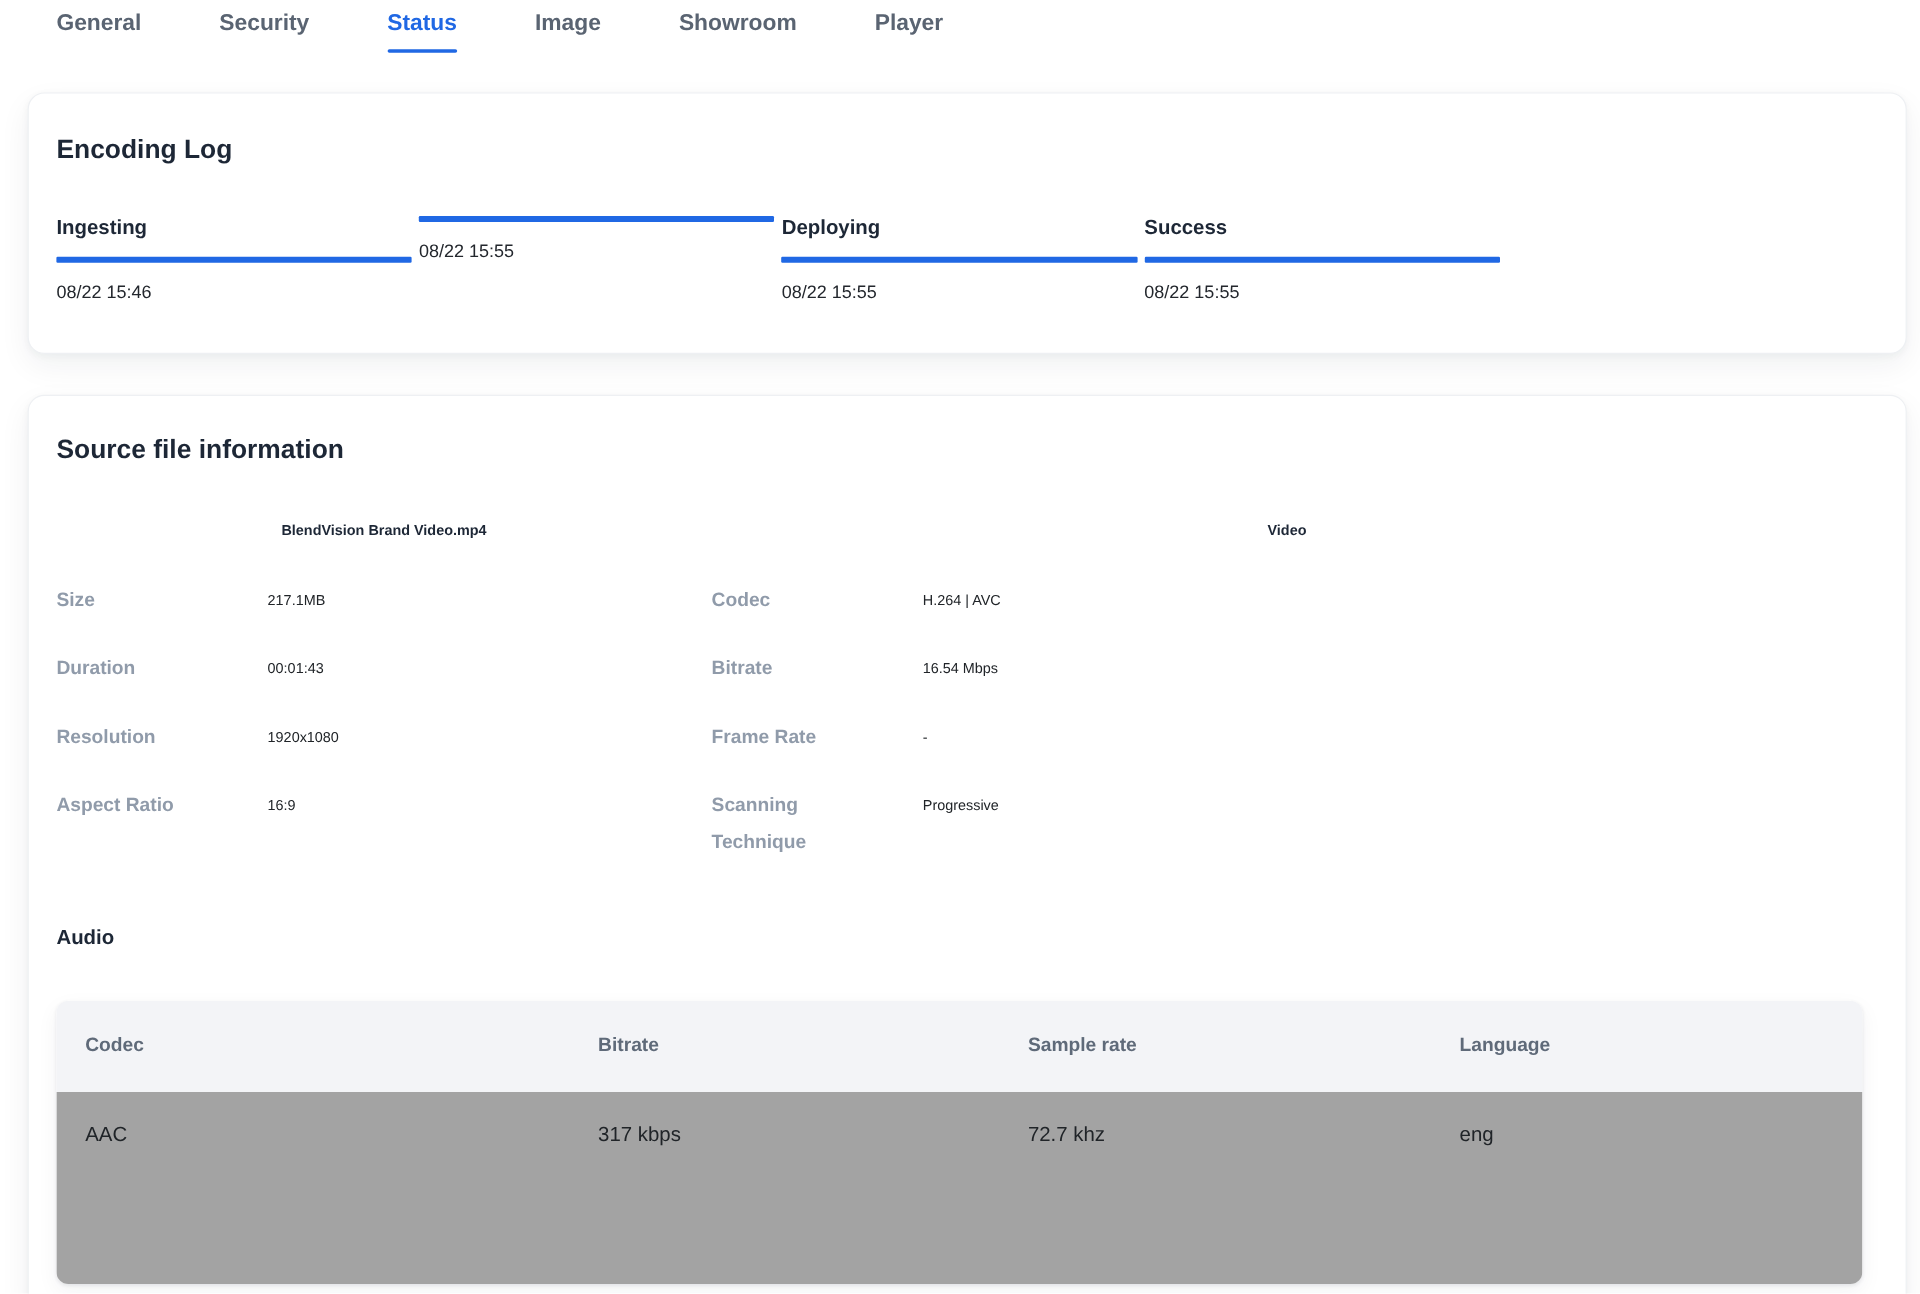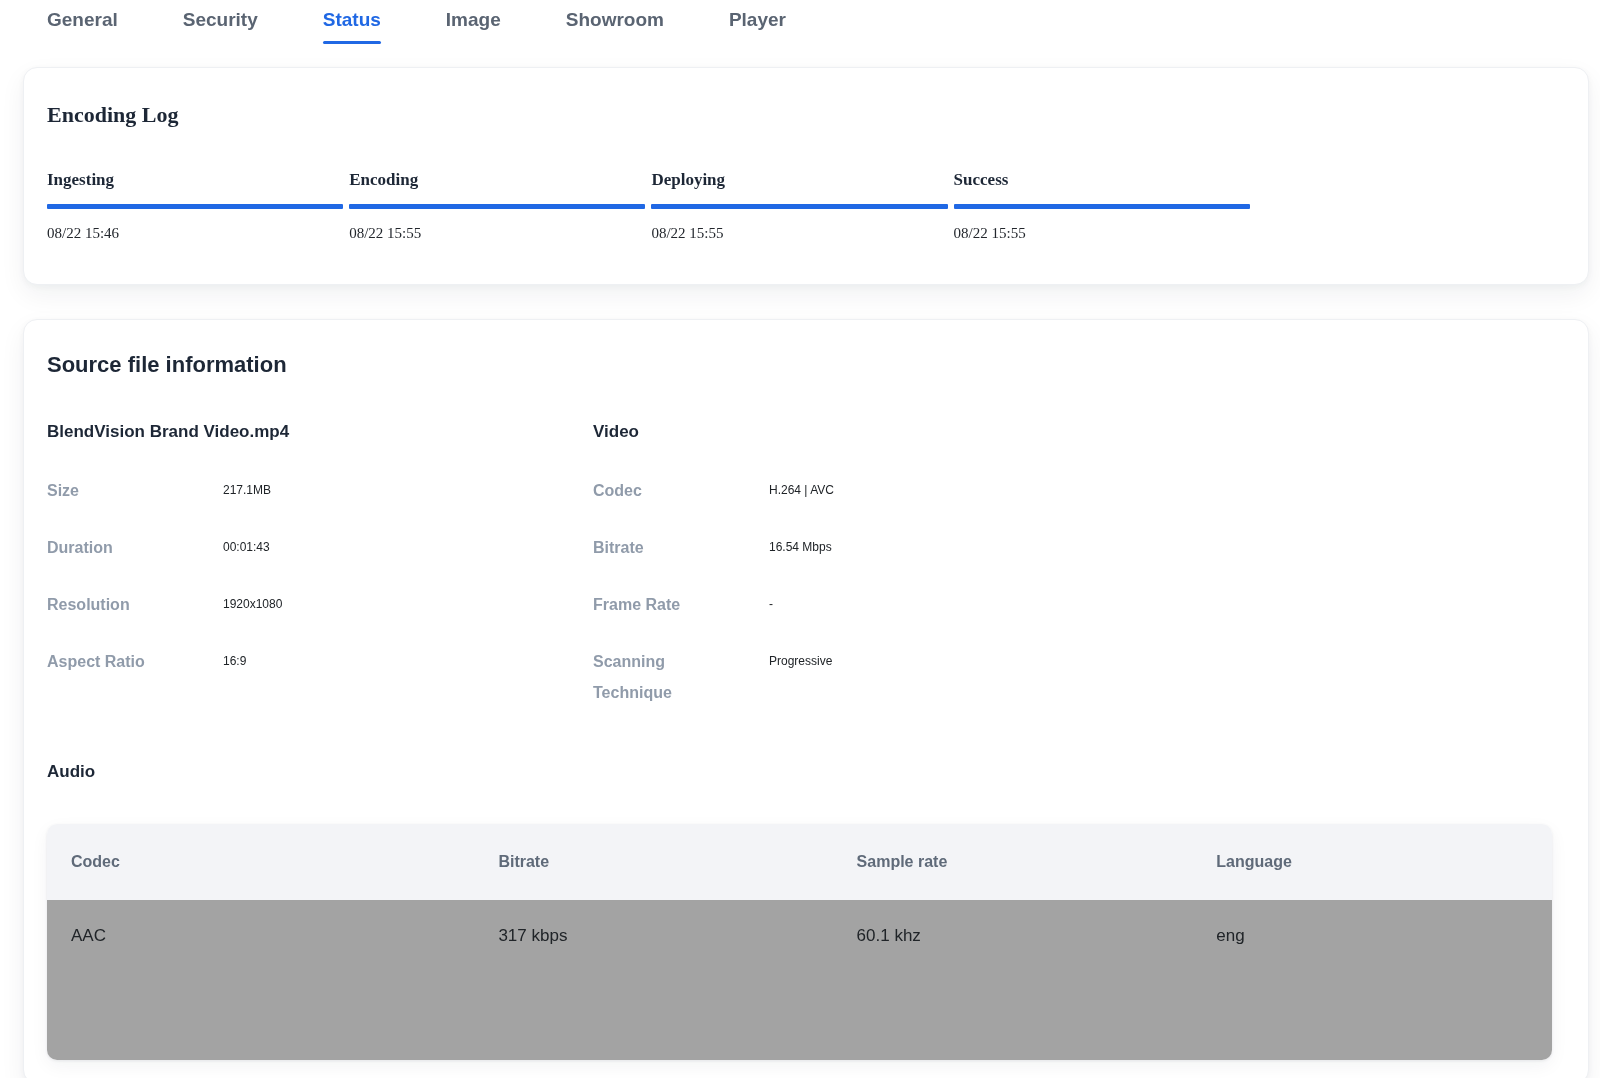--- a/index.html
+++ b/index.html
@@ -38,31 +38,31 @@
     border:1px solid var(--card-border);
     border-radius:14px;
     box-shadow:0 2px 6px rgba(25,39,59,0.04),0 10px 26px rgba(25,39,59,0.06);
     margin:0 11px 0 23px;
   }
   .card-title{
     font-size:22px;font-weight:700;color:var(--text-dark);
     margin:0;line-height:26px;
   }
   
-  .card-log{margin-top:23px;padding:34px 36px 42px 23px;font-family:Liberation Serif, serif;}
+  .card-log{margin-top:33px;padding:34px 36px 42px 23px;}
   .card-log .card-title{margin-bottom:42px;}
   .stages{display:grid;grid-template-columns:repeat(5,1fr);gap:6px;}
   .stage-name{font-size:17px;font-weight:700;color:var(--text-dark);padding-bottom:14px;}
   .stage-bar{height:5px;background:var(--accent);border-radius:1px;}
   .stage-time{font-size:15px;color:#23272d;padding-top:16px;}
   
   .card-src{margin-top:34px;padding:32px 36px 23px 23px;}
   .card-src .card-title{margin-bottom:44px;}
   .info-grid{display:grid;grid-template-columns:546px 1fr;}
-  .col-title{font-size:17px;font-weight:700;color:var(--text-dark);line-height:20px;margin:0 0 33px 0;}
+  .col-title{font-size:12px;font-weight:700;color:var(--text-dark);line-height:20px;margin:0 0 33px 0;text-align:center;}
   .info-row{display:flex;margin-bottom:22px;margin-top:26px;}
   .info-label{
     width:176px;flex:0 0 176px;padding-right:40px;
     font-size:16px;font-weight:700;color:var(--text-muted);line-height:31px;
   }
   .info-value{font-size:12px;color:var(--text-body);line-height:31px;}
   .audio-title{font-size:17px;font-weight:700;color:var(--text-dark);line-height:20px;margin:32px 0 42px 0;}
   
   .audio-table{
     border-radius:10px;overflow:hidden;
@@ -91,21 +91,20 @@
 
 <div class="card card-log">
   <h2 class="card-title">Encoding Log</h2>
   <div class="stages">
     <div class="stage">
       <div class="stage-name">Ingesting</div>
       <div class="stage-bar"></div>
       <div class="stage-time">08/22 15:46</div>
     </div>
     <div class="stage">
-      <div class="stage-name">Encoding</div>
       <div class="stage-bar"></div>
       <div class="stage-time">08/22 15:55</div>
     </div>
     <div class="stage">
       <div class="stage-name">Deploying</div>
       <div class="stage-bar"></div>
       <div class="stage-time">08/22 15:55</div>
     </div>
     <div class="stage">
       <div class="stage-name">Success</div>
@@ -167,18 +166,18 @@
     <div class="audio-head">
       <div class="th">Codec</div>
       <div class="th">Bitrate</div>
       <div class="th">Sample rate</div>
       <div class="th">Language</div>
     </div>
     <div class="audio-body">
       <div class="audio-row">
         <div class="td">AAC</div>
         <div class="td">317 kbps</div>
-        <div class="td">60.1 khz</div>
+        <div class="td">72.7 khz</div>
         <div class="td">eng</div>
       </div>
     </div>
   </div>
 </div>
 
 </body></html>

